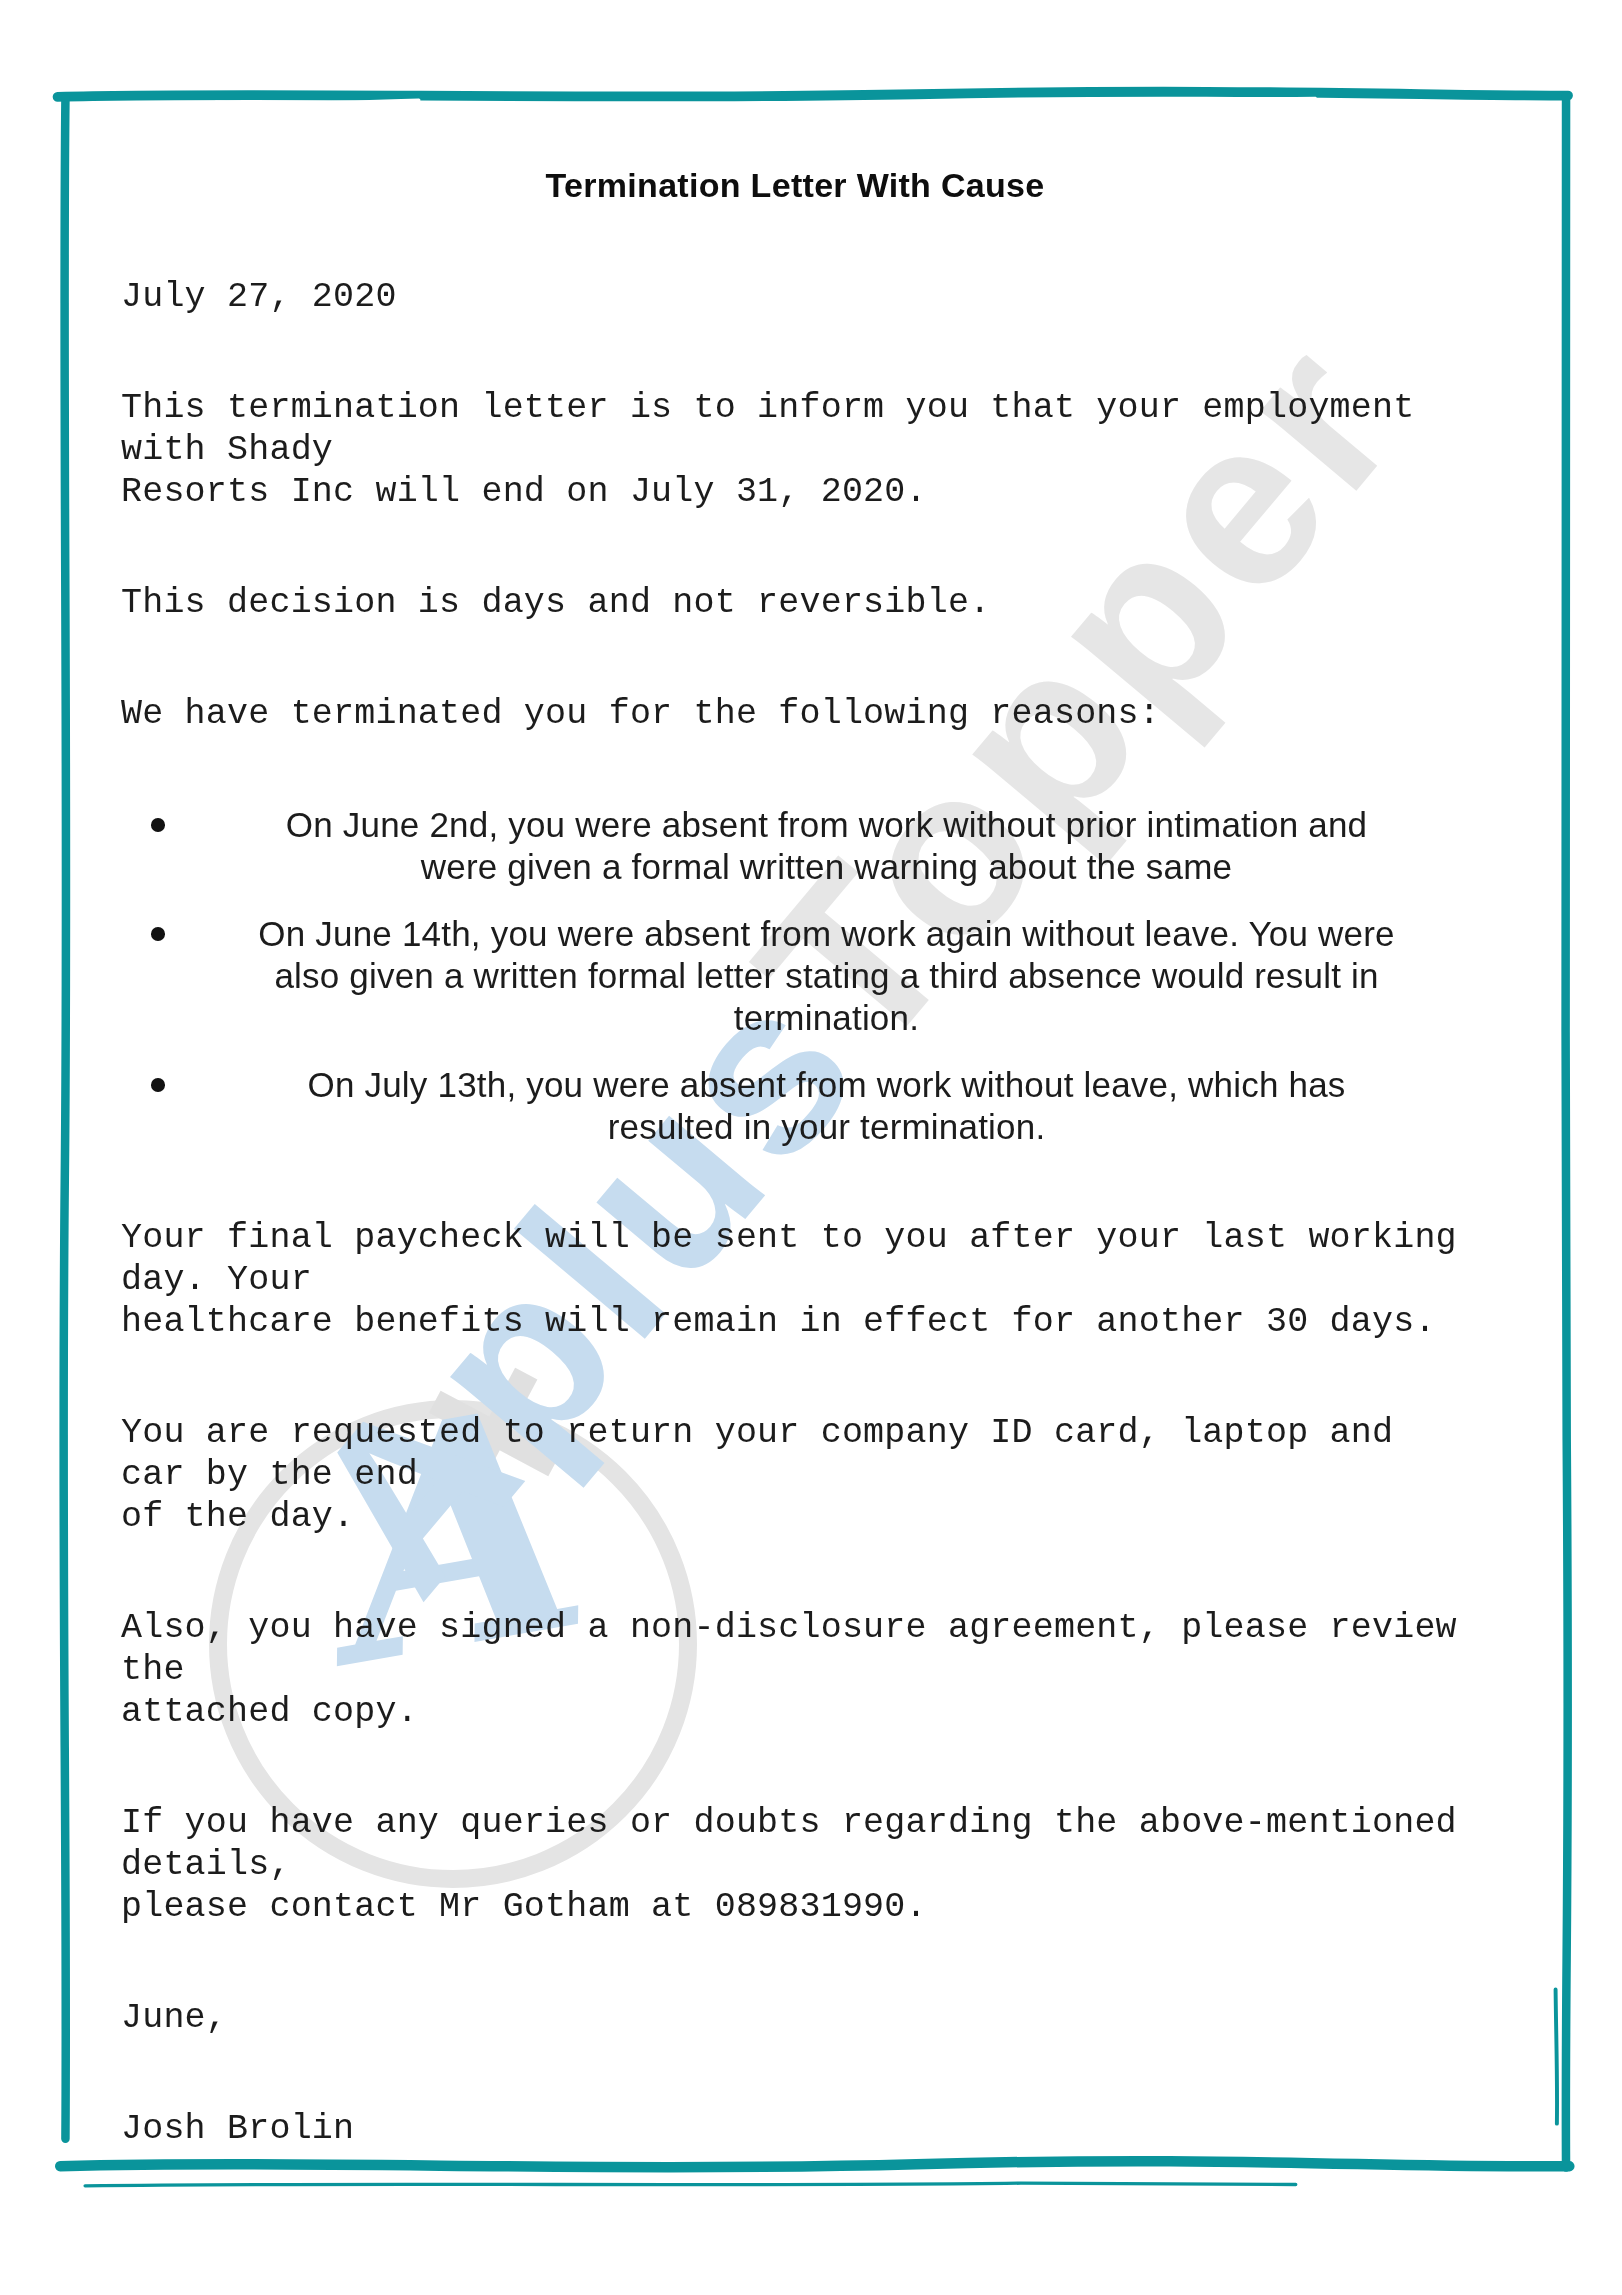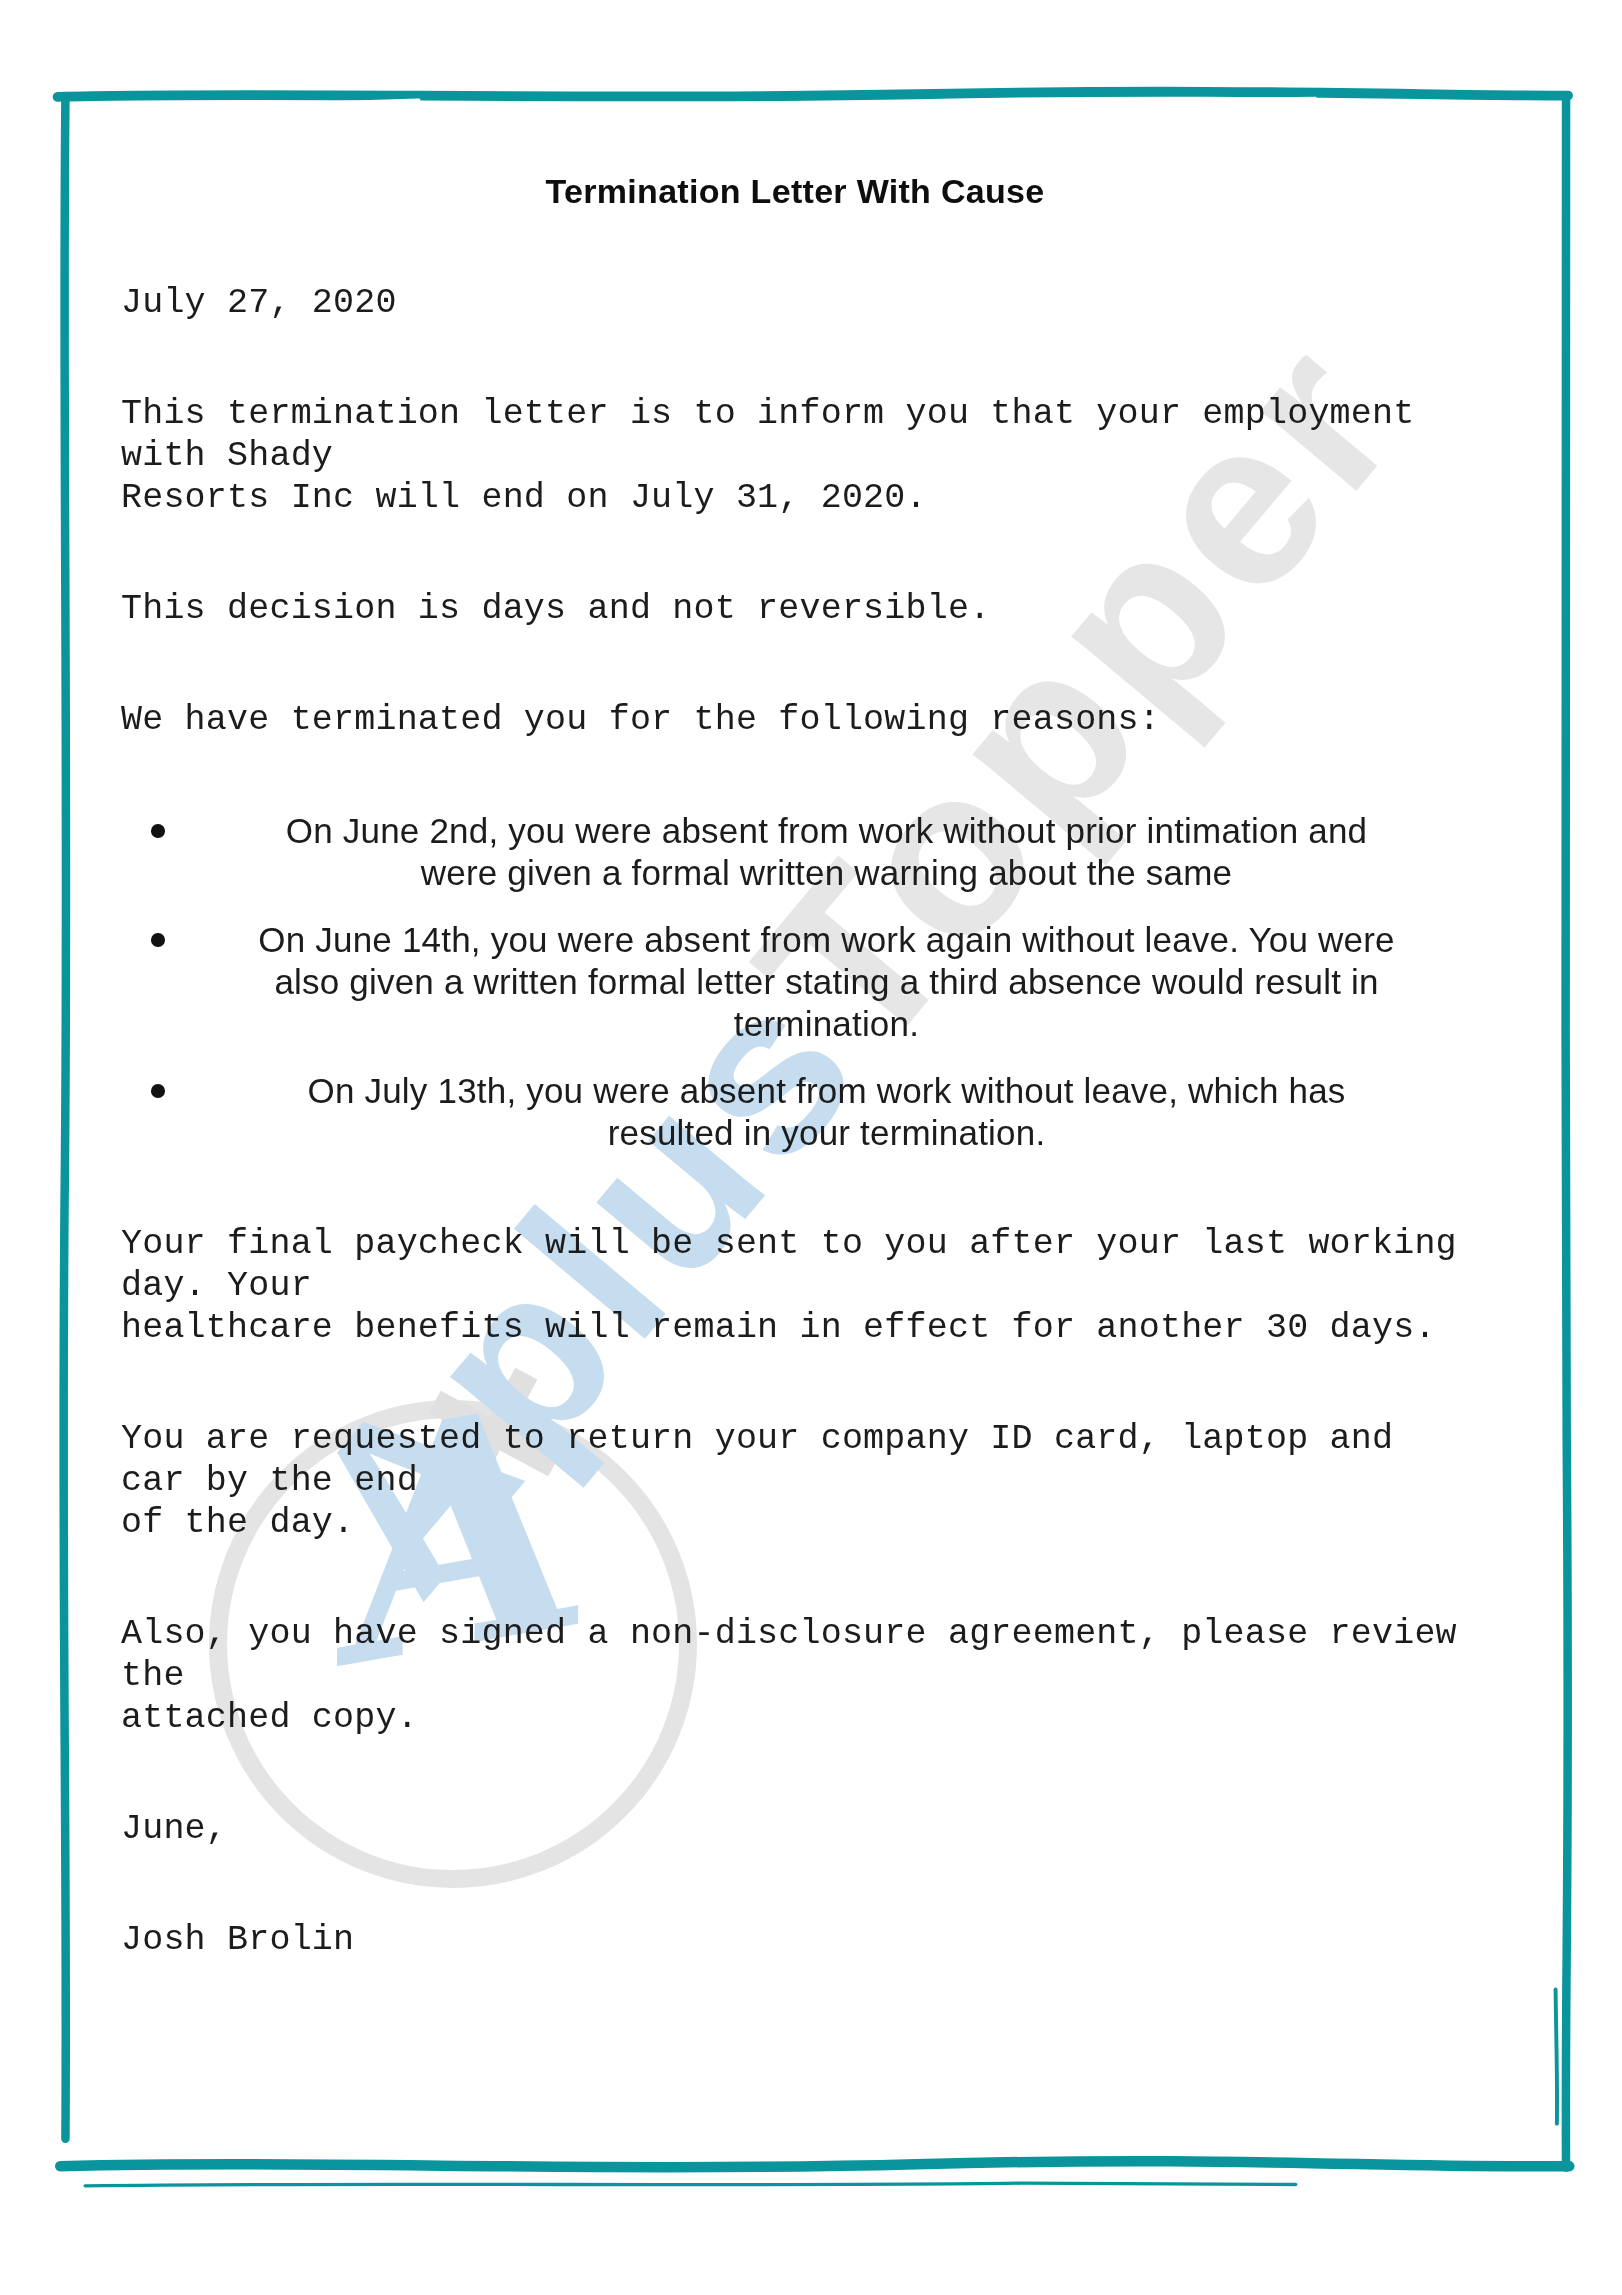--- a/index.html
+++ b/index.html
@@ -60,21 +60,21 @@
   }
   .wm-blue { color: #c6dcef; }
   .wm-gray { color: #e6e6e6; }
 
   
   .frame-svg { position: absolute; inset: 0; z-index: 1; pointer-events: none; }
 
   
   .content {
     position: absolute;
-    left: 121px; top: 170px;
+    left: 121px; top: 164px;
     width: 1348px;
     z-index: 2;
     color: #1c1c1c;
   }
   .title {
     margin: 0;
     font-size: 34px;
     line-height: 43px;
     font-weight: 700;
     text-align: center;
@@ -175,20 +175,22 @@
 
     <p class="p">Your final paycheck will be sent to you after your last working day. Your
 healthcare benefits will remain in effect for another 30 days.</p>
 
     <p class="p">You are requested to return your company ID card, laptop and car by the end
 of the day.</p>
 
     <p class="p">Also, you have signed a non-disclosure agreement, please review the
 attached copy.</p>
 
+    <p class="p">If you have any queries or doubts regarding the above-mentioned details,
+please contact Mr Gotham at 089831990.</p>
 
     <p class="p">June,</p>
 
     <p class="p">Josh Brolin</p>
   </div>
 
 </div>
 
 
 </body></html>

